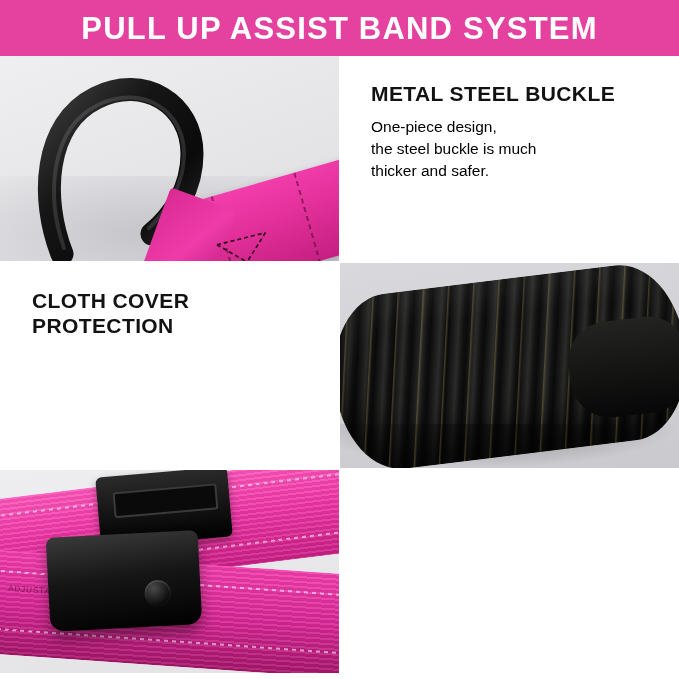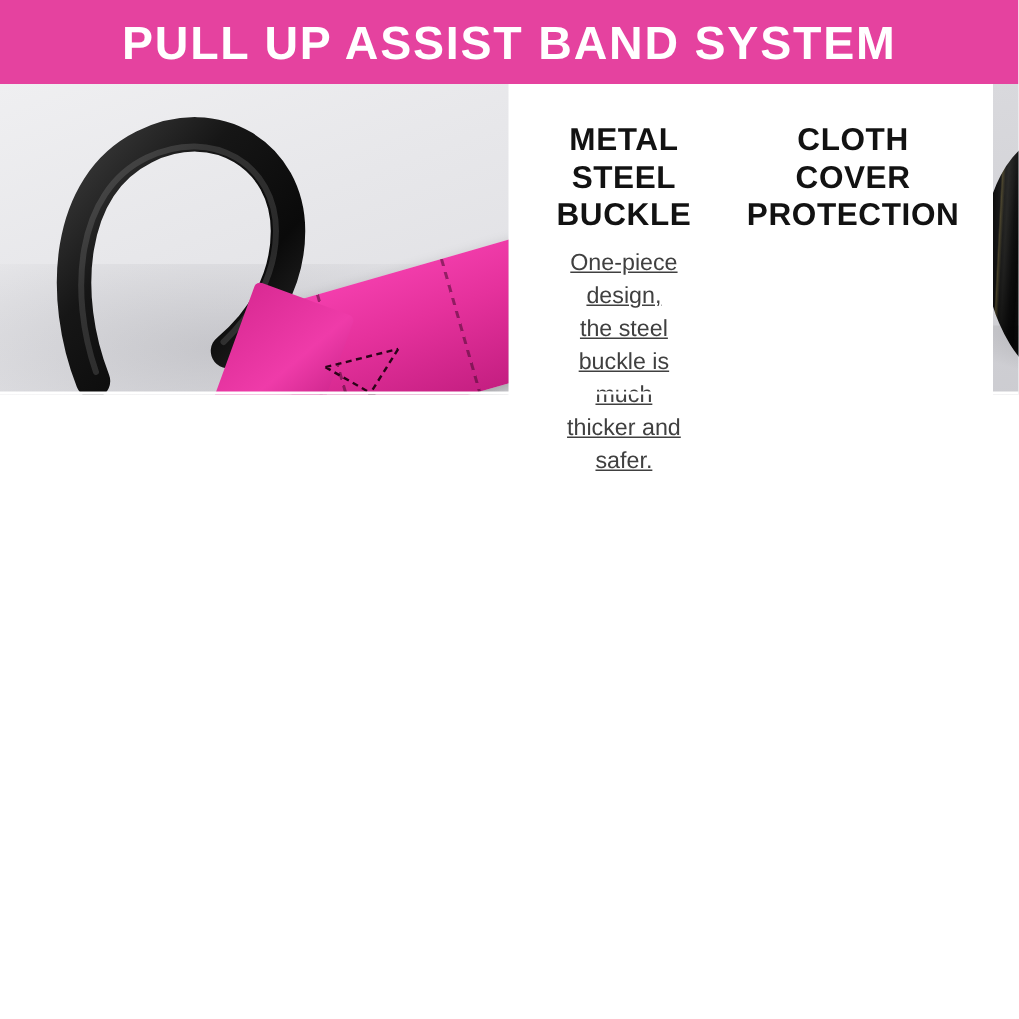--- a/index.html
+++ b/index.html
@@ -40,22 +40,21 @@
     letter-spacing: 1.2px;
     text-align: center;
     line-height: 1;
     white-space: nowrap;
   }
 
   
   .rows {
     flex: 1 1 auto;
     display: flex;
-    flex-direction: row;
-    text-align: center;
+    flex-direction: column;
   }
   .row {
     display: flex;
     width: 100%;
     box-sizing: border-box;
     position: relative;
   }
   .row-1 { height: 207px; }
   .row-2 { height: 207px; }
   .row-3 { height: 203px; }
@@ -69,37 +68,36 @@
   .cell-text {
     flex: 1 1 auto;
     padding: 26px 22px 10px 32px;
     box-sizing: border-box;
     display: flex;
     flex-direction: column;
     justify-content: flex-start;
     background: #ffffff;
   }
   .cell-text.row3 { padding-top: 36px; }
-  .cell-text.row2 { padding-top: 26px; padding-left: 15px; }
+  .cell-text.row2 { padding-top: 26px; padding-left: 32px; }
 
   .heading {
     font-size: 21px;
     font-weight: bold;
     color: #121212;
     letter-spacing: 0.4px;
     line-height: 1.18;
     margin: 0 0 9px 0;
     text-transform: uppercase;
   }
   .body-text {
     font-size: 15.5px;
-    color: #404040;
+    color: #000000;
     line-height: 1.42;
     margin: 0;
-    text-decoration: underline;
   }
 
   
   .hline {
     position: absolute;
     left: 0;
     width: 100%;
     height: 2px;
     background: #ffffff;
     z-index: 6;

